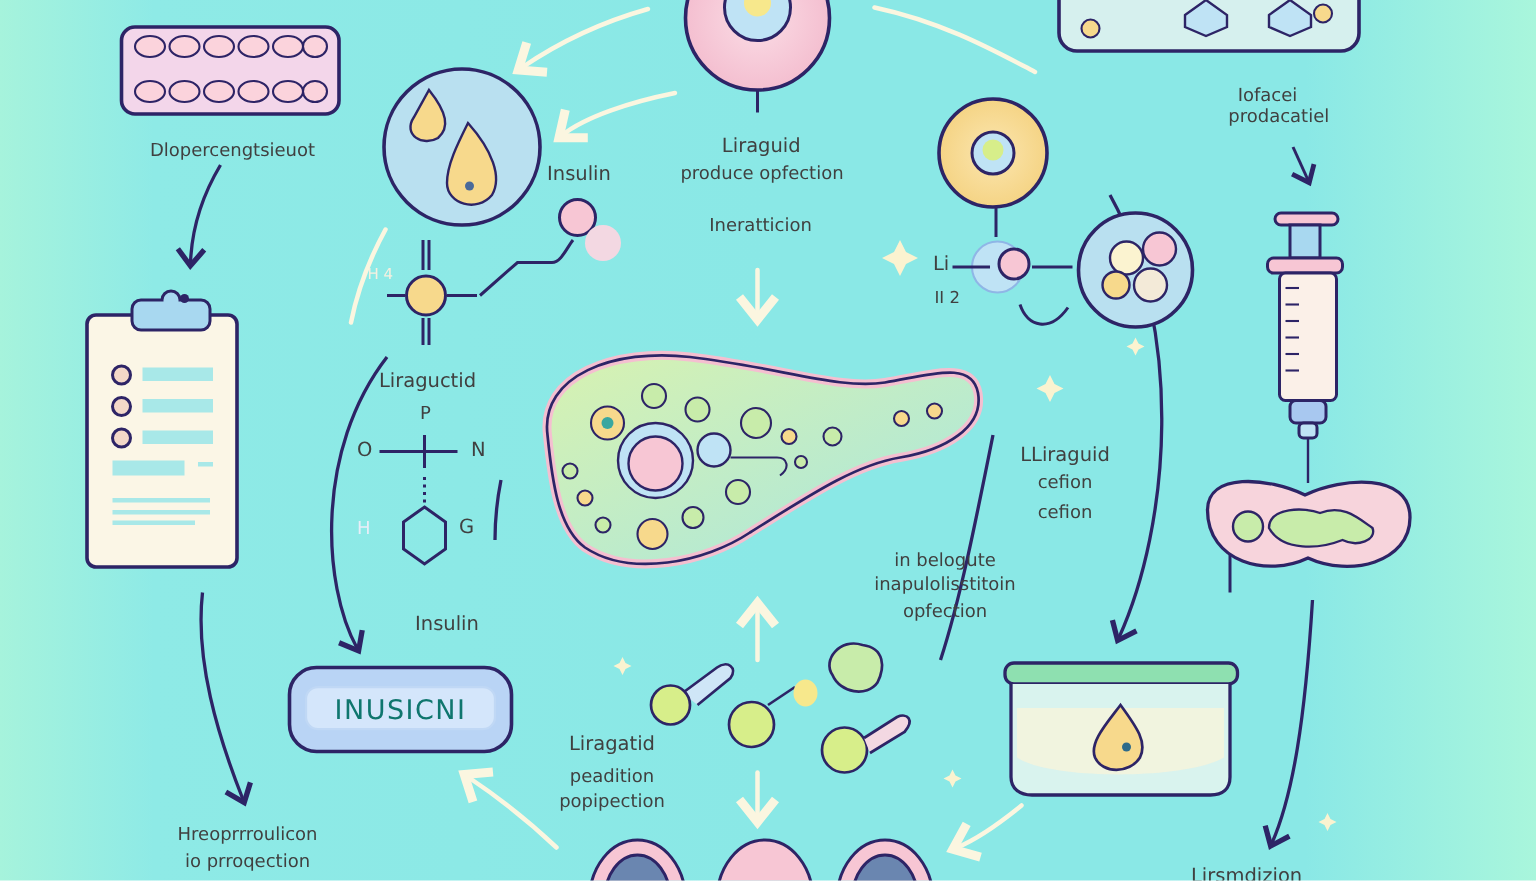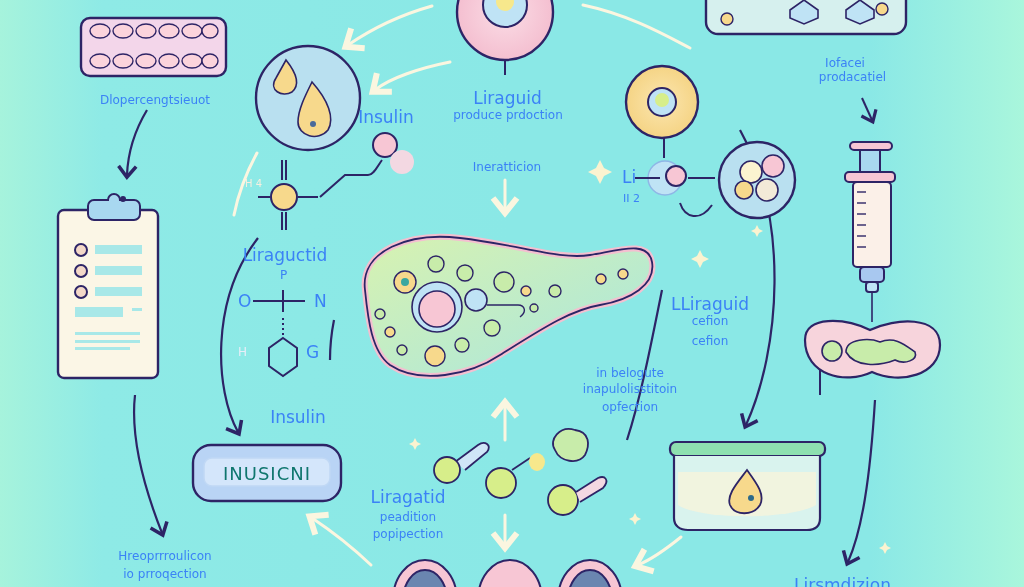--- a/index.html
+++ b/index.html
@@ -2,22 +2,22 @@
 <html><head>
 <meta charset="utf-8">
 <style>
   html, body { margin: 0; padding: 0; }
   body {
     width: 1024px; height: 587px; overflow: hidden; position: relative;
     background: linear-gradient(90deg, #a6f3dc 0%, #8eeae6 10%, #8ae8e6 50%, #8ae8e6 85%, #a9f6dc 100%);
     font-family: "DejaVu Sans", sans-serif;
     color: #2d2466;
   }
-  .lbl { position: absolute; font-size: 12px; color: #3b82f6; line-height: 14px; text-align: center; white-space: nowrap; }
-  .lbl.big { font-size: 17px; }
+  .lbl { position: absolute; font-size: 12px; color: #404040; line-height: 14px; text-align: center; white-space: nowrap; }
+  .lbl.big { font-size: 13px; }
   .lbl.left { text-align: right; }
   svg.art { position: absolute; left: 0; top: 0; }
 </style>
 </head>
 <body>
 
 <svg class="art" width="1024" height="587" viewBox="0 0 1024 587" xmlns="http://www.w3.org/2000/svg">
   <defs>
     <radialGradient id="pinkCell" cx="50%" cy="50%" r="50%">
       <stop offset="0%" stop-color="#fbdde6"></stop>
@@ -257,22 +257,22 @@
     <ellipse cx="425" cy="600" rx="22" ry="30" fill="#6a86b0"></ellipse>
     <ellipse cx="510" cy="600" rx="32" ry="40" fill="#f7c6d4"></ellipse>
     <ellipse cx="590" cy="600" rx="32" ry="40" fill="#f7c6d4"></ellipse>
     <ellipse cx="590" cy="600" rx="22" ry="30" fill="#6a86b0"></ellipse>
   </g>
 </svg>
 
 <div class="lbl" style="left:70px;top:93px;width:170px;">Dlopercengtsieuot</div>
 <div class="lbl big" style="left:356px;top:110px;width:60px;">Insulin</div>
 <div class="lbl big" style="left:450px;top:91px;width:115px;">Liraguid</div>
-<div class="lbl" style="left:428px;top:108px;width:160px;">produce prdoction</div>
-<div class="lbl" style="left:452px;top:160px;width:110px;">Ineratticion</div>
+<div class="lbl" style="left:428px;top:108px;width:160px;">produce opfection</div>
+<div class="lbl" style="left:452px;top:143px;width:110px;">Ineratticion</div>
 <div class="lbl" style="left:800px;top:56px;width:90px;">Iofacei</div>
 <div class="lbl" style="left:800px;top:70px;width:105px;">prodacatiel</div>
 <div class="lbl big left" style="left:622px;top:170px;">Li</div>
 <div class="lbl left" style="left:623px;top:192px;font-size:11px;">II 2</div>
 <div class="lbl left" style="left:245px;top:177px;font-size:10px;color:#f6f0e0;">H 4</div>
 <div class="lbl big" style="left:225px;top:248px;width:120px;">Liraguctid</div>
 <div class="lbl" style="left:280px;top:268px;">P</div>
 <div class="lbl big" style="left:238px;top:294px;">O</div>
 <div class="lbl big" style="left:314px;top:294px;">N</div>
 <div class="lbl" style="left:238px;top:345px;color:#e8eef8;">H</div>

